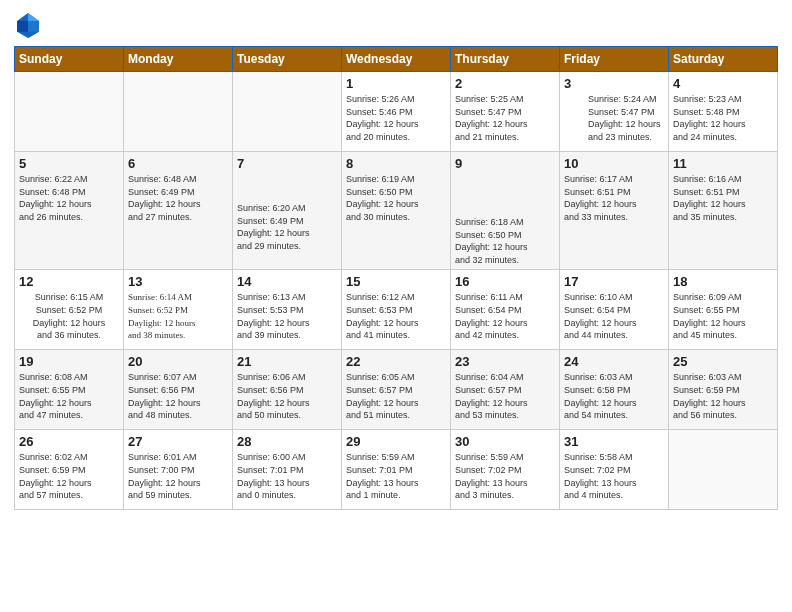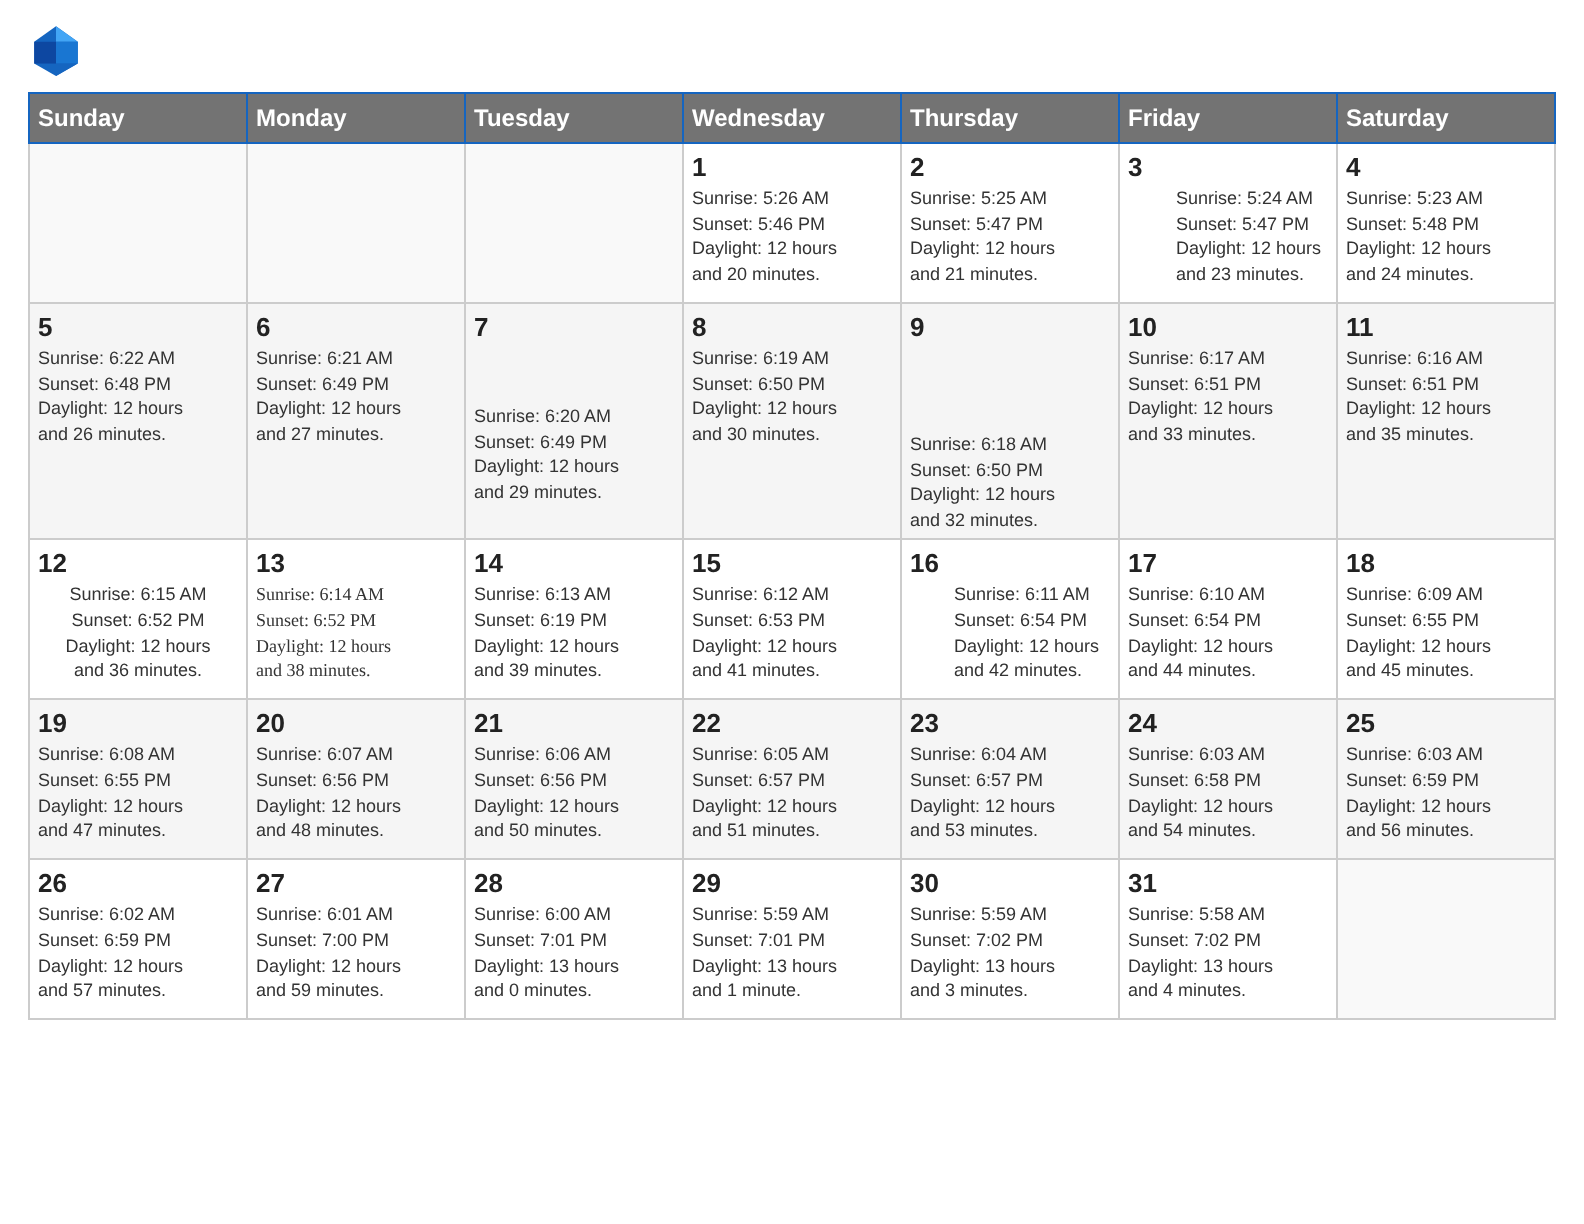--- a/index.html
+++ b/index.html
@@ -48,21 +48,21 @@
     .title-location {
       font-size: 14px;
       color: #444;
     }
     table {
       width: 100%;
       border-collapse: collapse;
       table-layout: fixed;
     }
     thead tr th {
-      background-color: #737373;
+      background-color: #a16207;
       color: #fff;
       font-size: 12px;
       font-weight: bold;
       padding: 5px 4px;
       text-align: left;
       border: 1px solid #1565c0;
     }
     tbody tr td {
       border: 1px solid #ccc;
       vertical-align: top;
@@ -164,21 +164,21 @@
         <tr>
           <td>
             <span class="day-num">5</span>
             <div class="day-info" style="white-space: pre-line;">Sunrise: 6:22 AM
 Sunset: 6:48 PM
 Daylight: 12 hours
 and 26 minutes.</div>
           </td>
           <td>
             <span class="day-num">6</span>
-            <div class="day-info" style="white-space: pre-line;">Sunrise: 6:21 AM
+            <div class="day-info" style="white-space: pre-line;">Sunrise: 6:48 AM
 Sunset: 6:49 PM
 Daylight: 12 hours
 and 27 minutes.</div>
           </td>
           <td>
             <span class="day-num">7</span>
             <div class="day-info" style="white-space: pre-line; margin-top: 31px;">Sunrise: 6:20 AM
 Sunset: 6:49 PM
 Daylight: 12 hours
 and 29 minutes.</div>
@@ -223,34 +223,34 @@
           <td>
             <span class="day-num">13</span>
             <div class="day-info" style="white-space: pre-line; font-family: Liberation Serif, serif;">Sunrise: 6:14 AM
 Sunset: 6:52 PM
 Daylight: 12 hours
 and 38 minutes.</div>
           </td>
           <td>
             <span class="day-num">14</span>
             <div class="day-info" style="white-space: pre-line;">Sunrise: 6:13 AM
-Sunset: 6:19 PM
+Sunset: 5:53 PM
 Daylight: 12 hours
 and 39 minutes.</div>
           </td>
           <td>
             <span class="day-num">15</span>
             <div class="day-info" style="white-space: pre-line;">Sunrise: 6:12 AM
 Sunset: 6:53 PM
 Daylight: 12 hours
 and 41 minutes.</div>
           </td>
           <td>
             <span class="day-num">16</span>
-            <div class="day-info" style="white-space: pre-line; margin-left: 22px;">Sunrise: 6:11 AM
+            <div class="day-info" style="white-space: pre-line;">Sunrise: 6:11 AM
 Sunset: 6:54 PM
 Daylight: 12 hours
 and 42 minutes.</div>
           </td>
           <td>
             <span class="day-num">17</span>
             <div class="day-info" style="white-space: pre-line;">Sunrise: 6:10 AM
 Sunset: 6:54 PM
 Daylight: 12 hours
 and 44 minutes.</div>

